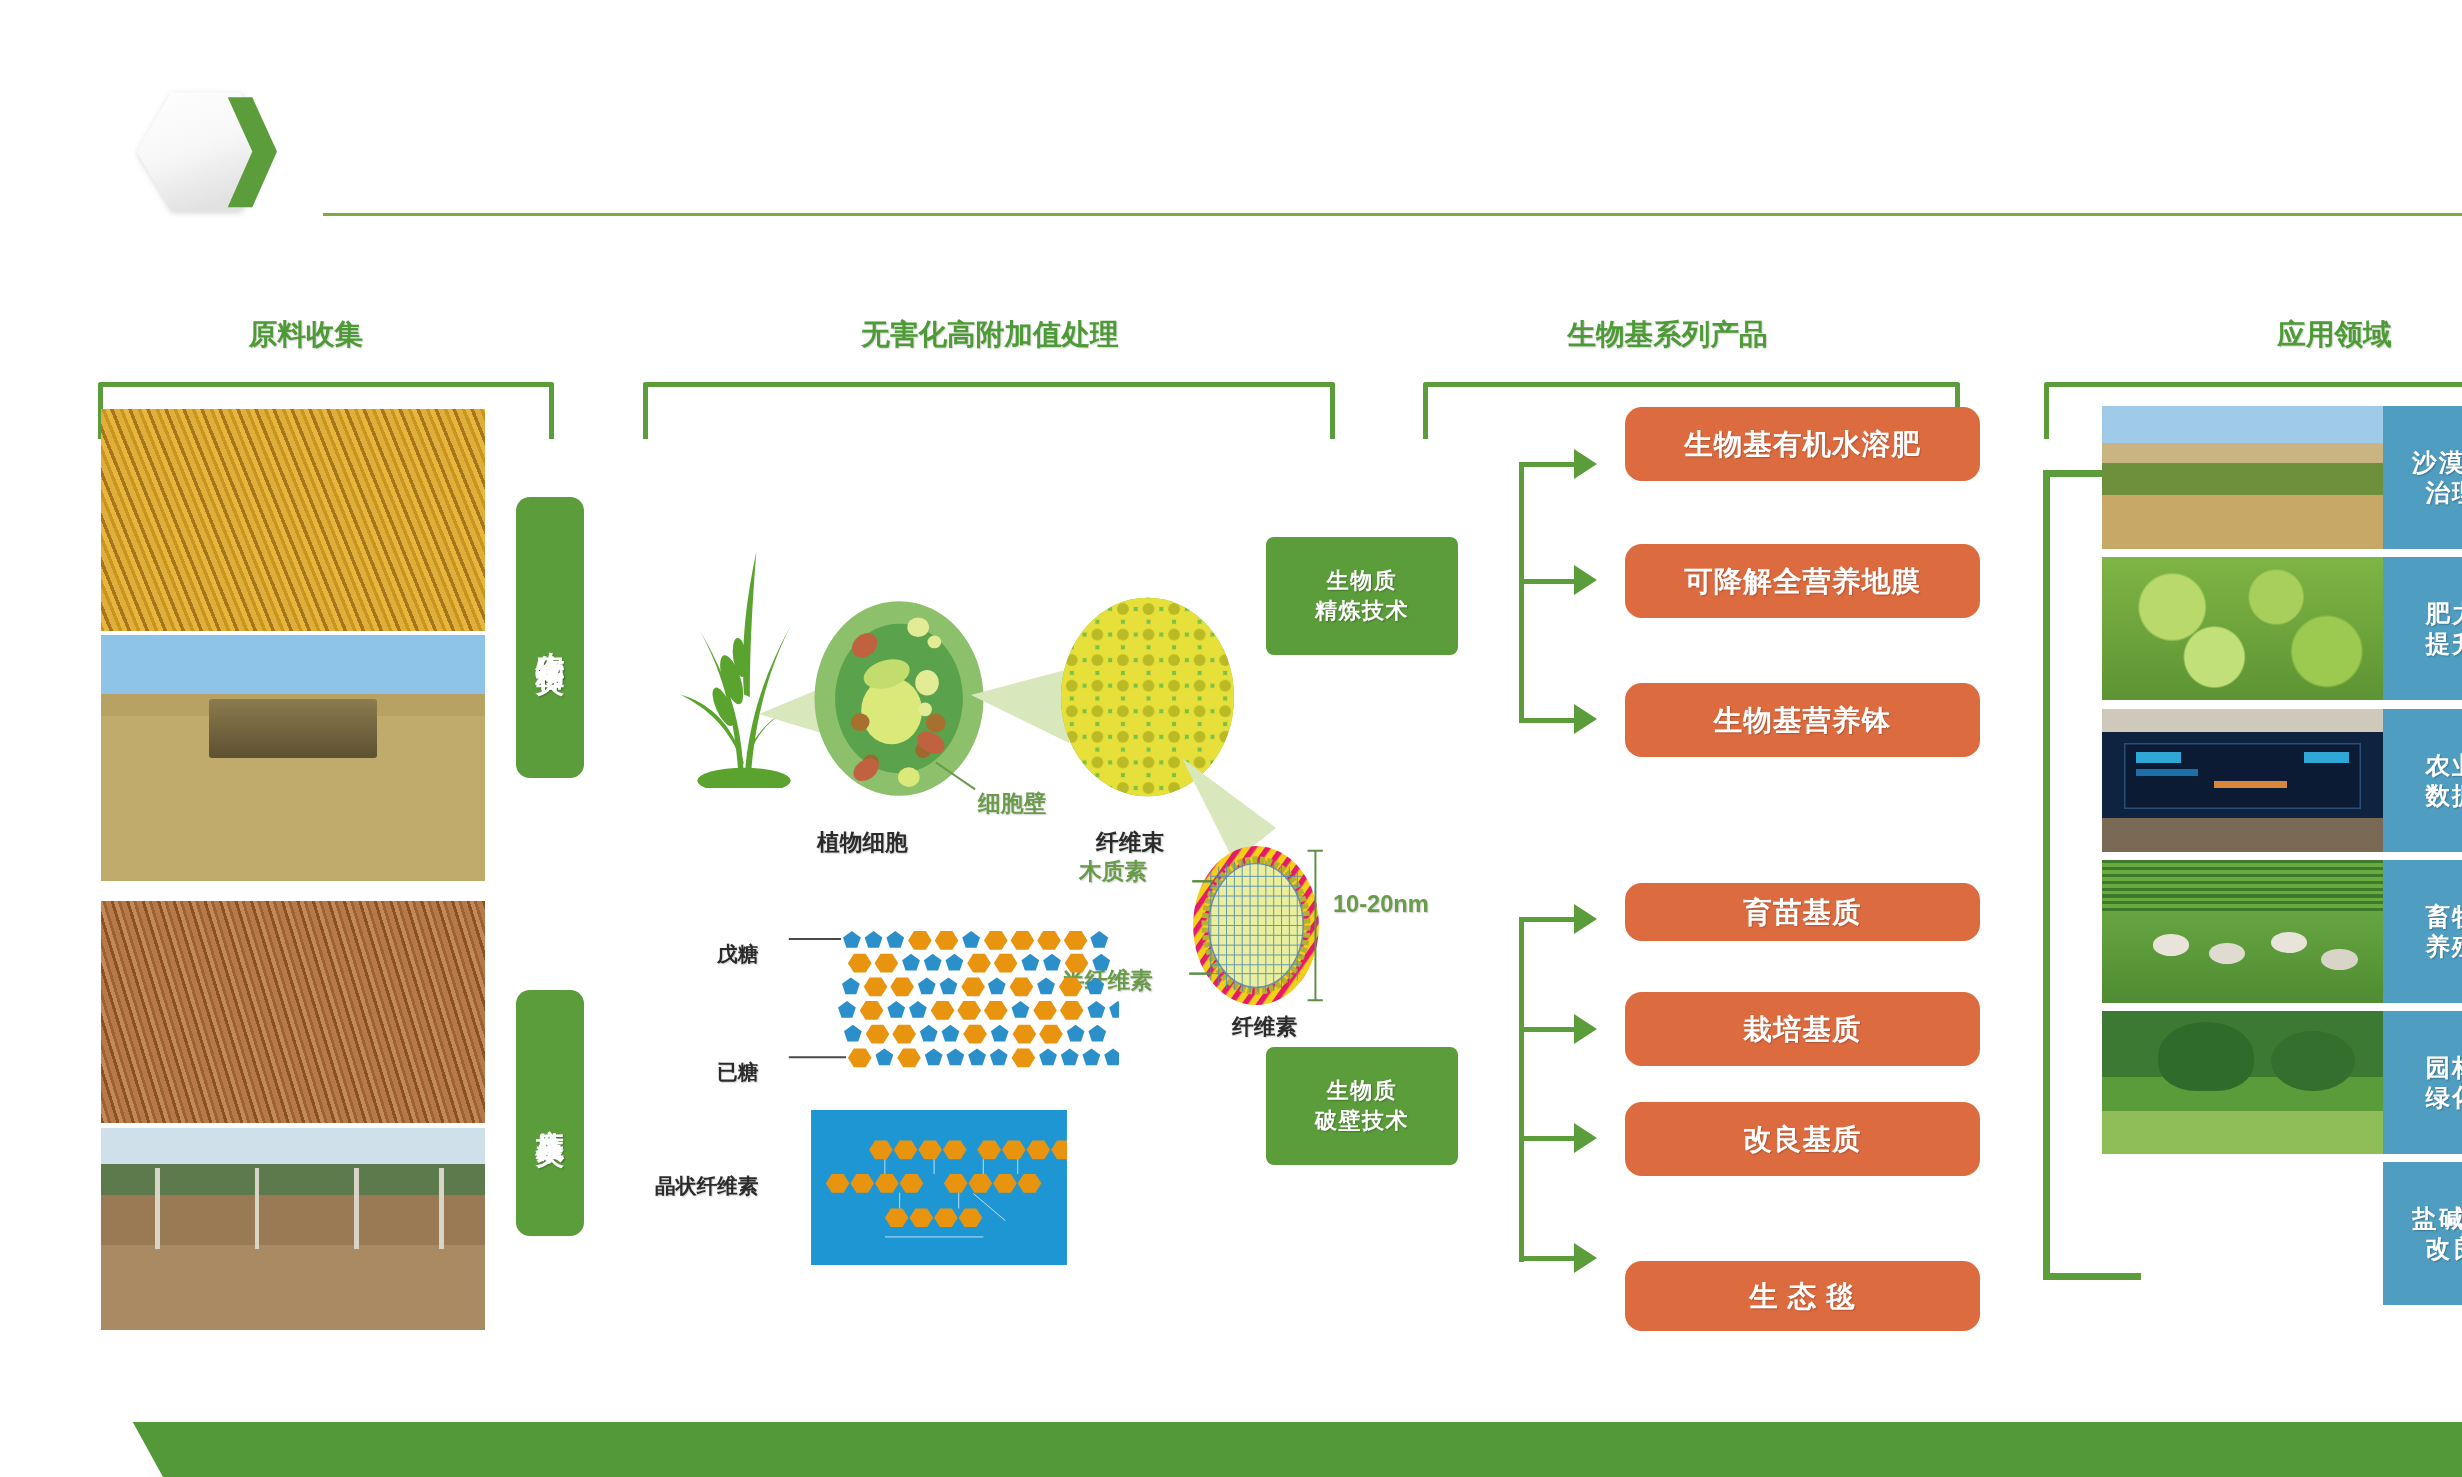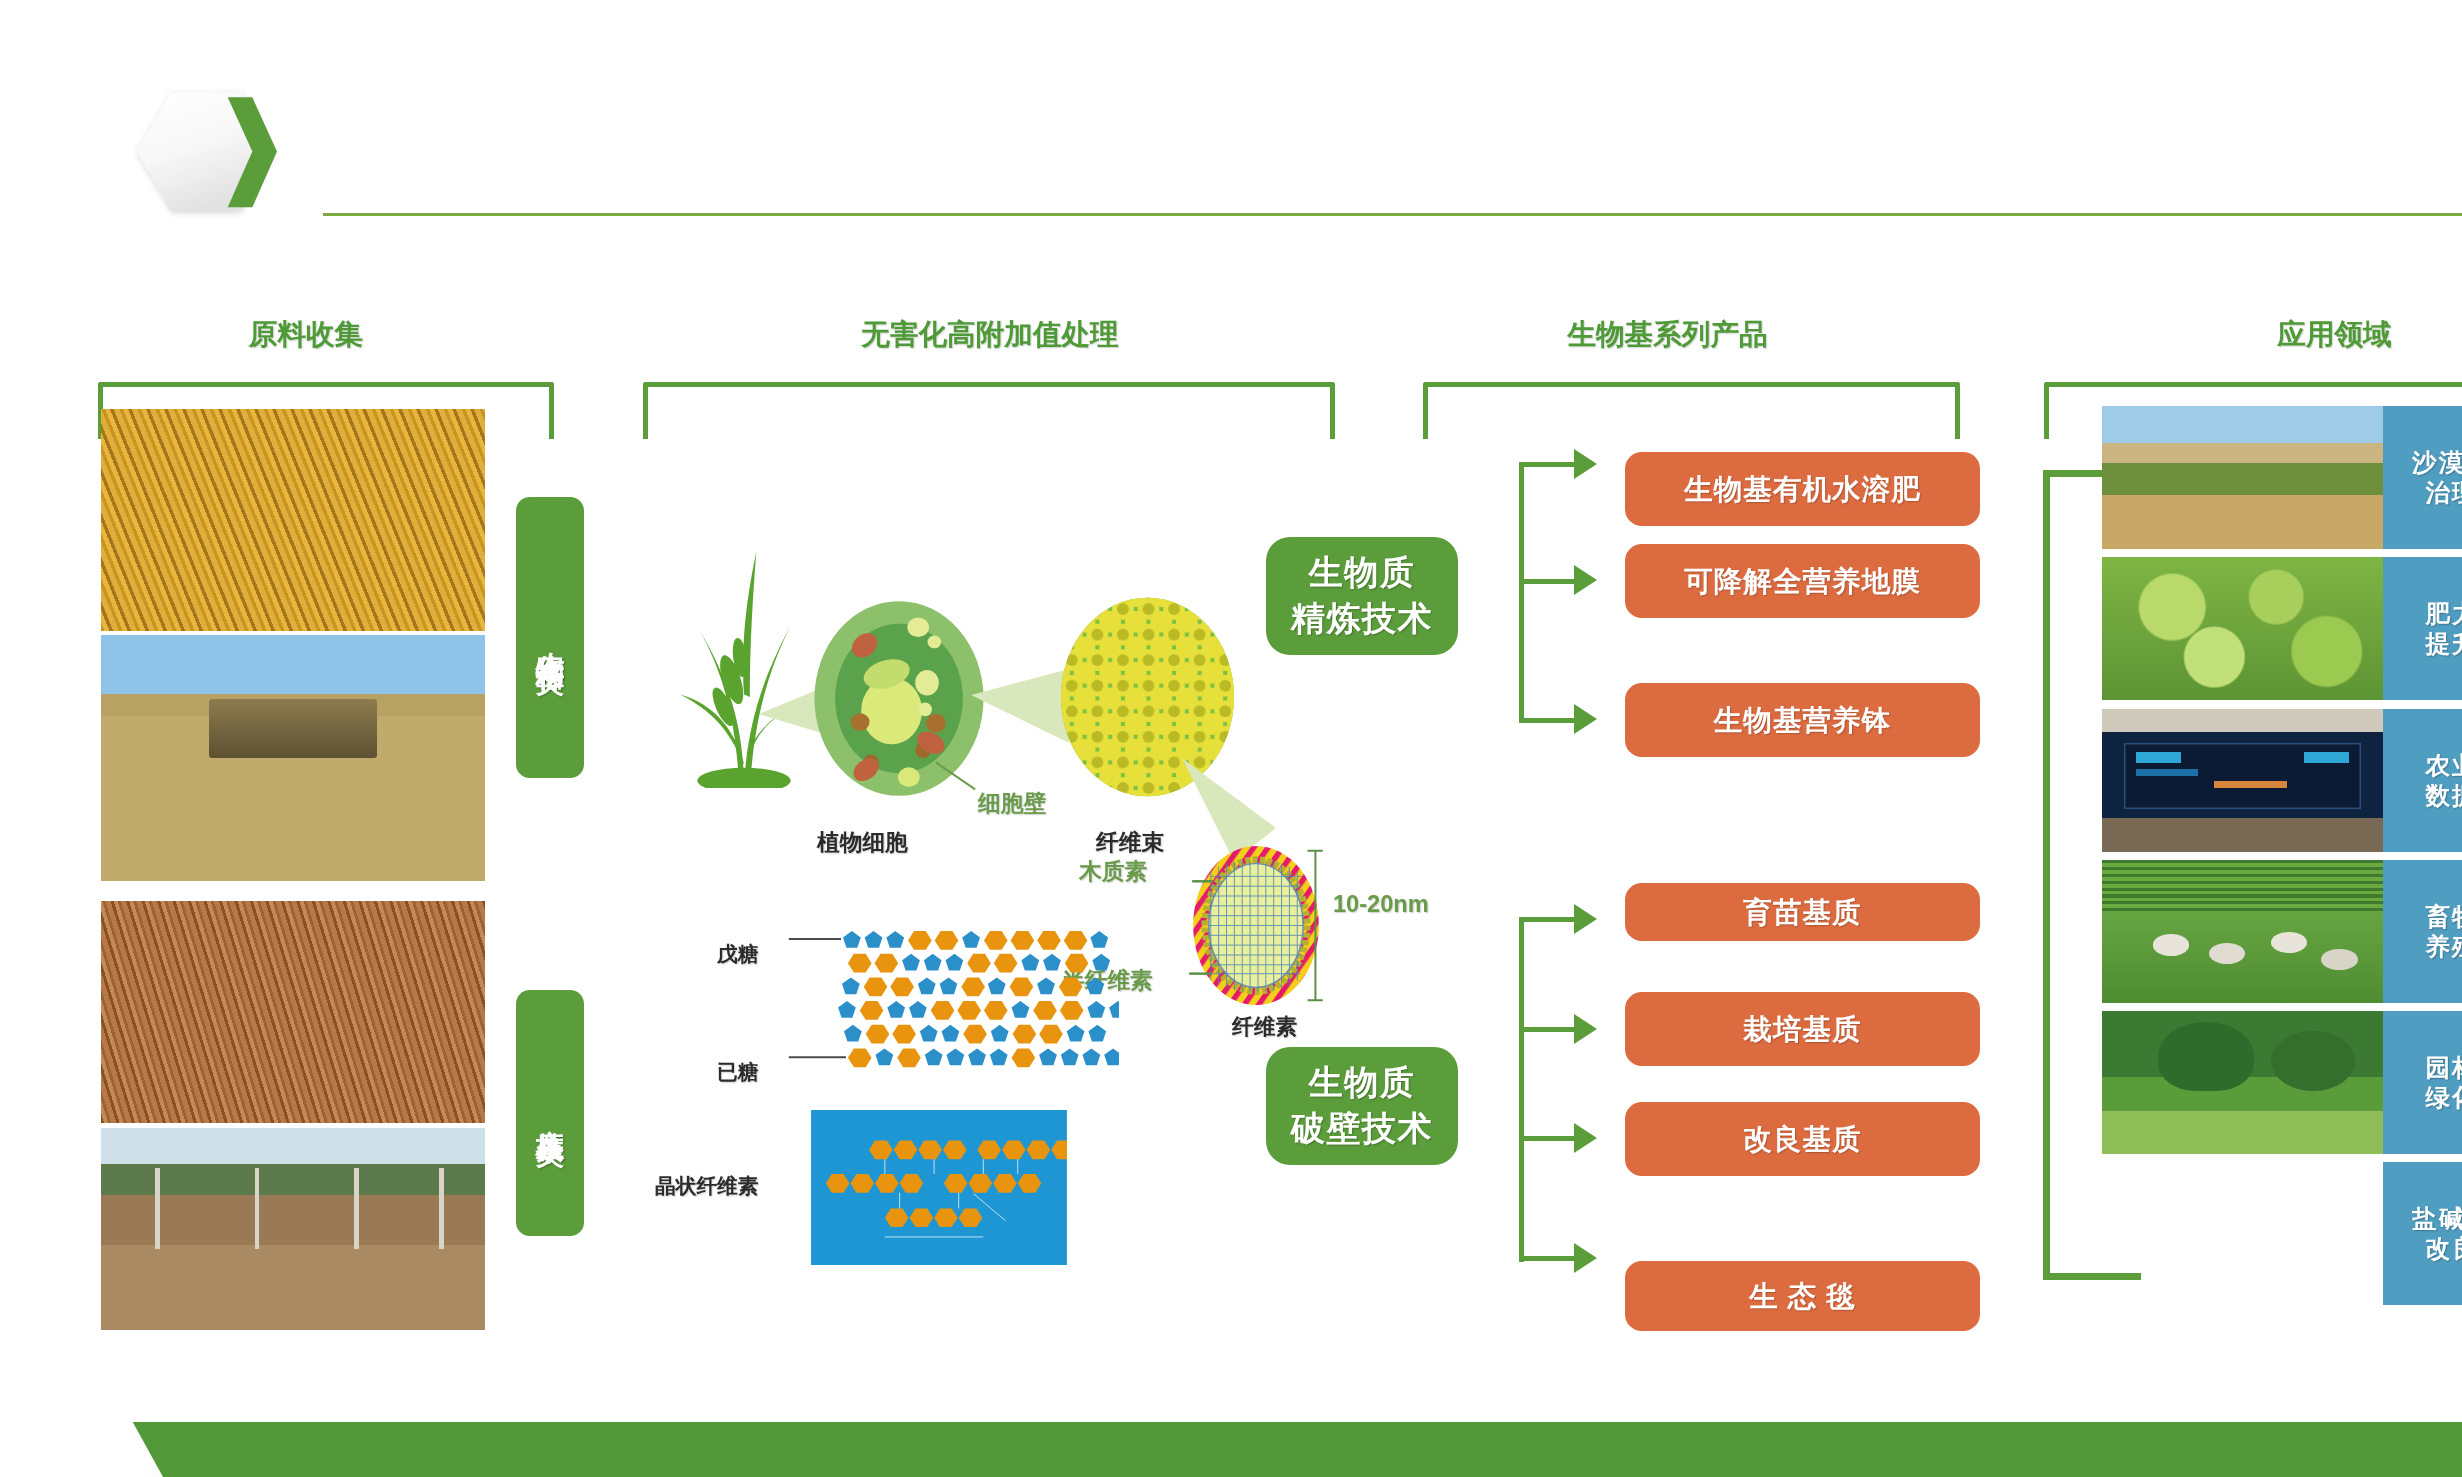--- a/index.html
+++ b/index.html
@@ -64,22 +64,22 @@
 
   
   #sci { position:absolute; left:616px; top:502px; width:660px; height:827px; }
   .sci-label { position:absolute; font-size:22.7px; color:#2b2b2b; font-weight:bold; white-space:nowrap;
                text-shadow:1px 1px 1.5px rgba(160,160,160,.5); }
   .sci-label.green { color:#6a9b4a; }
   .cone { position:absolute; background:#d9e7bd; }
 
   
   .tech-box {
-    position:absolute; background:#5b9c3b; border-radius:24px;
-    color:#fff; font-size:34px; font-weight:bold; line-height:1.35;
+    position:absolute; background:#5b9c3b; border-radius:8px;
+    color:#fff; font-size:22px; font-weight:bold; line-height:1.35;
     display:flex; flex-direction:column; align-items:center; justify-content:center;
     letter-spacing:1.5px; text-shadow:1px 1px 1.5px rgba(0,0,0,.25);
   }
   .prod-box {
     position:absolute; background:#dd6b40; border-radius:16.7px;
     color:#fff; font-size:28.6px; font-weight:bold;
     display:flex; align-items:center; justify-content:center;
     letter-spacing:1px; text-shadow:1px 1px 1.5px rgba(0,0,0,.22);
   }
   .arrow-line { position:absolute; background:#5b9c3b; }
@@ -408,21 +408,21 @@
 </div>
 
 <div class="arrow-line" style="left:1519px; top:462px; width:5.4px; height:261px;"></div>
 <div class="arrow-line" style="left:1519px; top:462px; width:57px; height:5.4px;"></div>
 <div class="arrow-head" style="left:1574px; top:449px;"></div>
 <div class="arrow-line" style="left:1519px; top:579px; width:57px; height:5.4px;"></div>
 <div class="arrow-head" style="left:1574px; top:565px;"></div>
 <div class="arrow-line" style="left:1519px; top:718px; width:57px; height:5.4px;"></div>
 <div class="arrow-head" style="left:1574px; top:704px;"></div>
 
-<div class="prod-box" style="left:1625px; top:452px; width:355px; height:74px;text-align:right;">生物基有机水溶肥</div>
+<div class="prod-box" style="left:1625px; top:407px; width:355px; height:74px;text-align:right;">生物基有机水溶肥</div>
 <div class="prod-box" style="left:1625px; top:544px; width:355px; height:74px;">可降解全营养地膜</div>
 <div class="prod-box" style="left:1625px; top:683px; width:355px; height:74px;">生物基营养钵</div>
 
 <div class="tech-box" style="left:1266px; top:1047px; width:192px; height:118px;">
   <span>生物质</span>
   <span>破壁技术</span>
 </div>
 <div class="arrow-line" style="left:1519px; top:917px; width:5.4px; height:345px;"></div>
 <div class="arrow-line" style="left:1519px; top:917px; width:57px; height:5.4px;"></div>
 <div class="arrow-head" style="left:1574px; top:904px;"></div>

